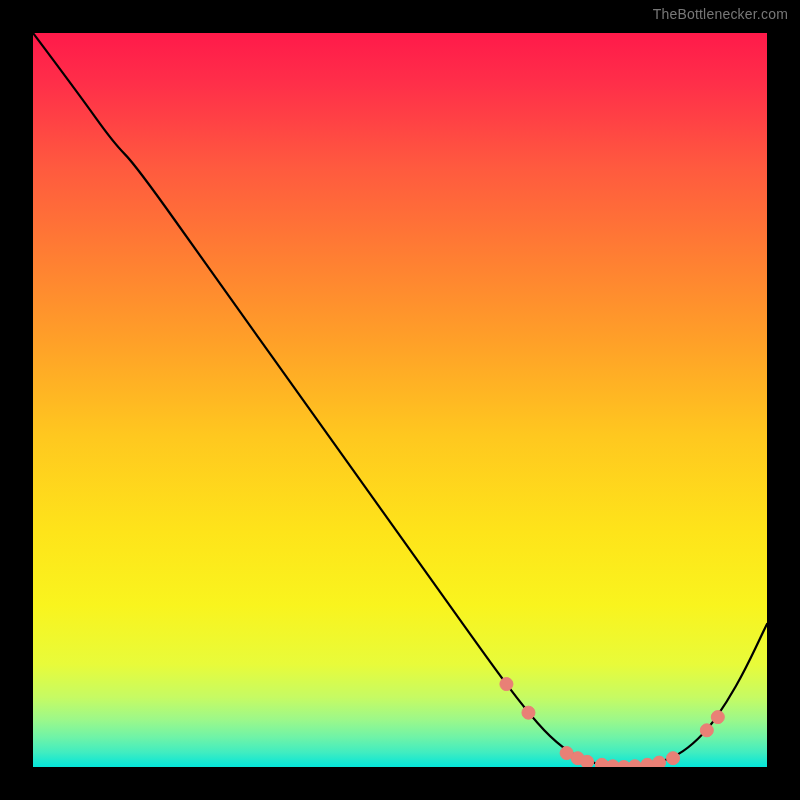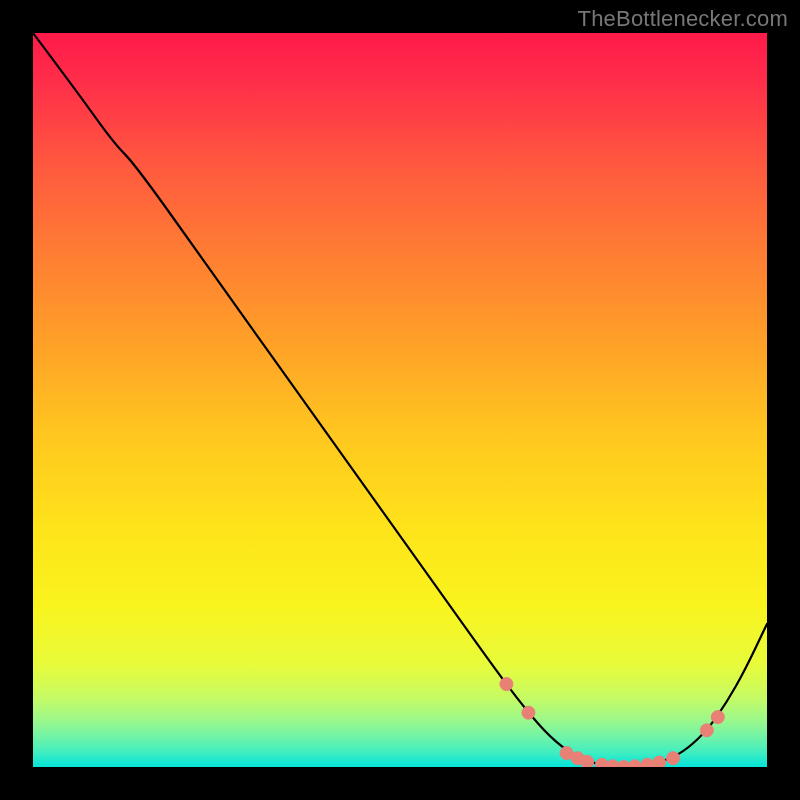--- a/index.html
+++ b/index.html
@@ -15,21 +15,21 @@
     position: relative;
     width: 800px;
     height: 800px;
     background: #000;
   }
   .watermark {
     position: absolute;
     top: 6px;
     right: 12px;
     color: #777;
-    font-size: 22px;
+    font-size: 14px;
     font-weight: 500;
     letter-spacing: 0.2px;
     user-select: none;
   }
   .plot {
     position: absolute;
     left: 33px;
     top: 33px;
     width: 734px;
     height: 734px;

